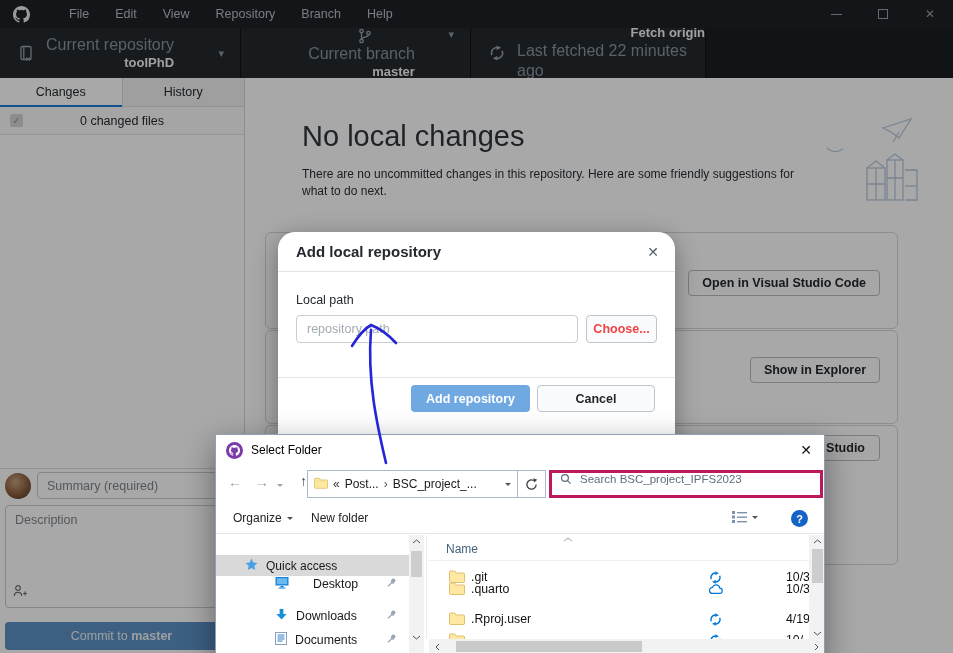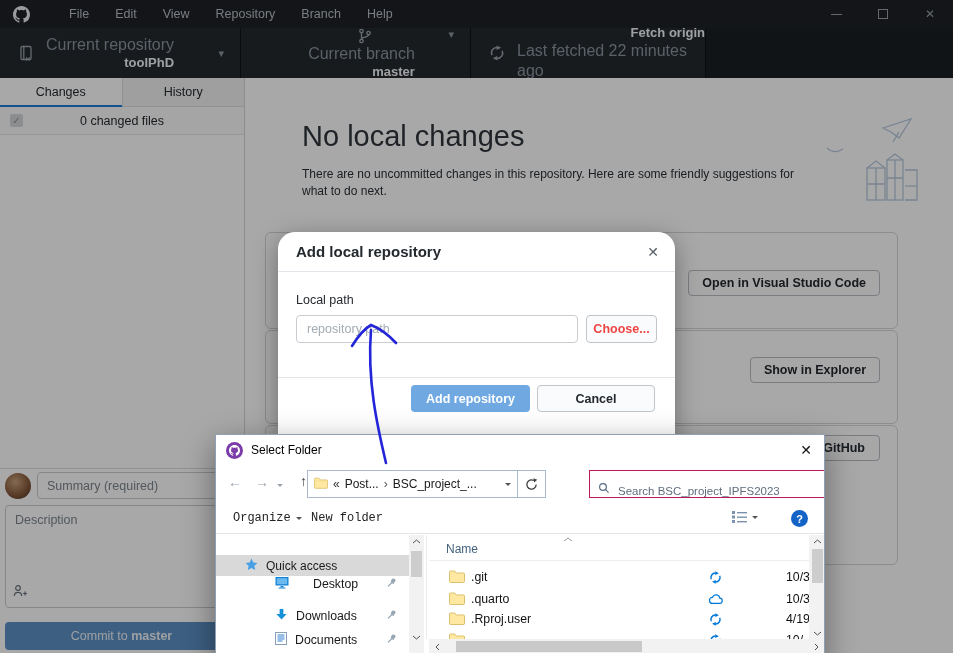--- a/index.html
+++ b/index.html
@@ -70,25 +70,25 @@
 
   
   .fdialog { position:absolute; left:215px; top:434px; width:610px; height:230px; background:#fff; border:1px solid #8fa0b4; box-shadow:0 10px 30px rgba(0,0,0,0.4); z-index:20; font-size:12px; color:#1a1a1a; overflow:hidden; }
   .fd-titlebar { height:30px; display:flex; align-items:center; padding:0 12px 0 10px; }
   .fd-app-icon { width:17px; height:17px; border-radius:50%; background:#7b3ba8; display:flex; align-items:center; justify-content:center; margin-right:8px; }
   .fd-title { font-size:12px; color:#000; }
   .fd-close { margin-left:auto; font-size:14px; color:#111; cursor:pointer; }
   .fd-nav-btn { position:absolute; font-size:14px; }
   .crumb-box { position:absolute; left:91px; top:35px; width:211px; height:28px; border:1px solid #a9b9cd; display:flex; align-items:center; padding:0 6px; gap:5px; font-size:12px; }
   .refresh-btn { position:absolute; left:302px; top:35px; width:28px; height:28px; border:1px solid #a9b9cd; border-left:none; display:flex; align-items:center; justify-content:center; }
-  .search-box { position:absolute; left:333px; top:35px; width:274px; height:28px; border:1px solid #be185d; display:flex; align-items:flex-end; padding:0 8px; gap:8px;margin-left:40px; }
+  .search-box { position:absolute; left:333px; top:35px; width:274px; height:28px; border:3px solid #be185d; display:flex; align-items:flex-start; padding:0 8px; gap:8px; }
   .search-box input { border:none; outline:none; flex:1; font-size:11.5px; font-family:inherit; color:#42525f; min-width:0; }
   .search-box input::placeholder { color:#5f6e7d; opacity:1; }
   .fd-toolbar { position:absolute; left:0; top:70px; width:100%; height:29px; border-bottom:1px solid #e4e4e4; }
-  .fd-tool { position:absolute; top:6px; font-size:12px; color:#222; display:flex; align-items:center; gap:5px;font-family:Liberation Mono, monospace; }
+  .fd-tool { position:absolute; top:6px; font-size:12px; color:#222; display:flex; align-items:center; gap:5px; }
   .caret-down { width:0; height:0; border:3.5px solid transparent; border-top-color:#555; margin-top:3px; }
   .help-btn { position:absolute; left:575px; top:5px; width:17px; height:17px; border-radius:50%; background:#1464c8; color:#fff; font-size:11px; font-weight:bold; display:flex; align-items:center; justify-content:center; }
   .qa-row { position:absolute; left:0; top:120px; width:193px; height:21px; background:#d9d9d9; display:flex; align-items:center; padding-left:29px; gap:8px; }
   .tree-item { position:absolute; left:0; width:193px; height:21px; display:flex; align-items:center; padding-left:59px; gap:8px; font-size:12.3px; }
   .pin { position:absolute; right:12px; }
   .pane-scroll { position:absolute; left:193px; top:100px; width:15px; height:119px; background:#f2f2f2; }
   .scroll-thumb-v { position:absolute; left:2px; width:11px; background:#cdcdcd; }
   .chev { display:block; margin:4px auto; }
   .col-headers { position:absolute; left:213px; top:100px; width:380px; height:26px; border-bottom:1px solid #eee; font-size:12px; color:#44627e; }
   .file-row { position:absolute; left:213px; width:380px; height:21px; font-size:12.3px; color:#111; }
@@ -217,21 +217,21 @@
           <path d="M90 70h12"></path>
       </svg>
     </span>
     <div class="card" id="card1">
       <button class="card-btn" id="btn-vscode">Open in Visual Studio Code</button>
     </div>
     <div class="card" id="card2">
       <button class="card-btn" id="btn-explorer">Show in Explorer</button>
     </div>
     <div class="card" id="card3">
-      <button class="card-btn" id="btn-github">GitHub</button>
+      <button class="card-btn" id="btn-github">Studio</button>
     </div>
   </div>
 </div>
 
 <div class="dim"></div>
 
 <div class="modal">
   <div class="modal-header">
     <span>Add local repository</span>
     <span class="modal-close">✕</span>
@@ -389,21 +389,21 @@
         </svg></span>
     <span style="position:absolute;left:42px;top:3px;">.git</span>
     <span style="position:absolute;left:280px;top:4px;color:#0078d7;"><svg width="13" height="13" viewBox="0 0 12 12">
           <path d="M2.1 7.6A4.1 4.1 0 0 1 6 1.9" fill="none" stroke="currentColor" stroke-width="1.3"></path>
           <polygon points="5.7,0.3 9.2,2 5.7,3.7" fill="currentColor"></polygon>
           <path d="M9.9 4.4A4.1 4.1 0 0 1 6 10.1" fill="none" stroke="currentColor" stroke-width="1.3"></path>
           <polygon points="6.3,8.3 2.8,10 6.3,11.7" fill="currentColor"></polygon>
         </svg></span>
     <span style="position:absolute;left:357px;top:3px;">10/3</span>
   </div>
-  <div class="file-row" style="top:154px;text-align:right;">
+  <div class="file-row" style="top:144px;text-align:right;">
     <span style="position:absolute;left:20px;top:3px;"><svg width="16" height="13" viewBox="0 0 16 13">
           <path d="M0.5 2a1 1 0 0 1 1-1h4.2l1.6 2h7.2a1 1 0 0 1 1 1v7.5a1 1 0 0 1-1 1h-13a1 1 0 0 1-1-1Z" fill="#ffe9a2" stroke="#dcc06e"></path>
         </svg></span>
     <span style="position:absolute;left:42px;top:3px;">.quarto</span>
     <span style="position:absolute;left:280px;top:5px;"><svg width="14" height="11" viewBox="0 0 14 11">
           <path d="M3.6 9.4h6.8a2.6 2.6 0 0 0 0.4-5.2 3.8 3.8 0 0 0-7.3-0.9 2.9 2.9 0 0 0 0.1 6.1Z" fill="none" stroke="#0078d7" stroke-width="1.2"></path>
         </svg></span>
     <span style="position:absolute;left:357px;top:3px;">10/3</span>
   </div>
   <div class="file-row" style="top:174px;">

